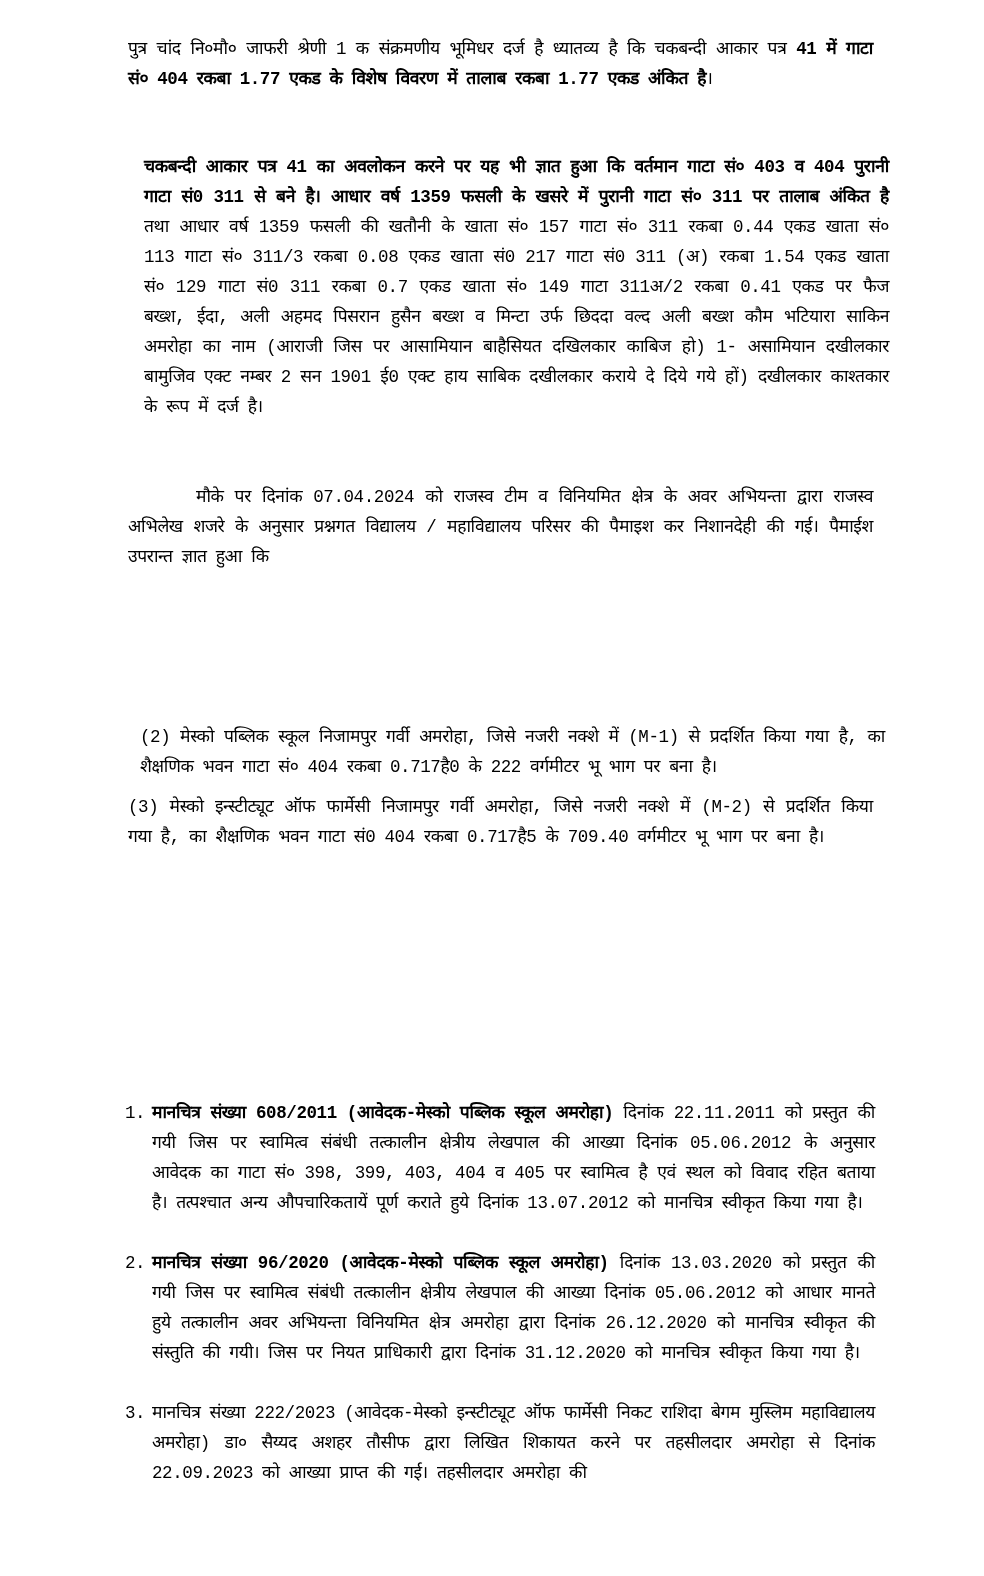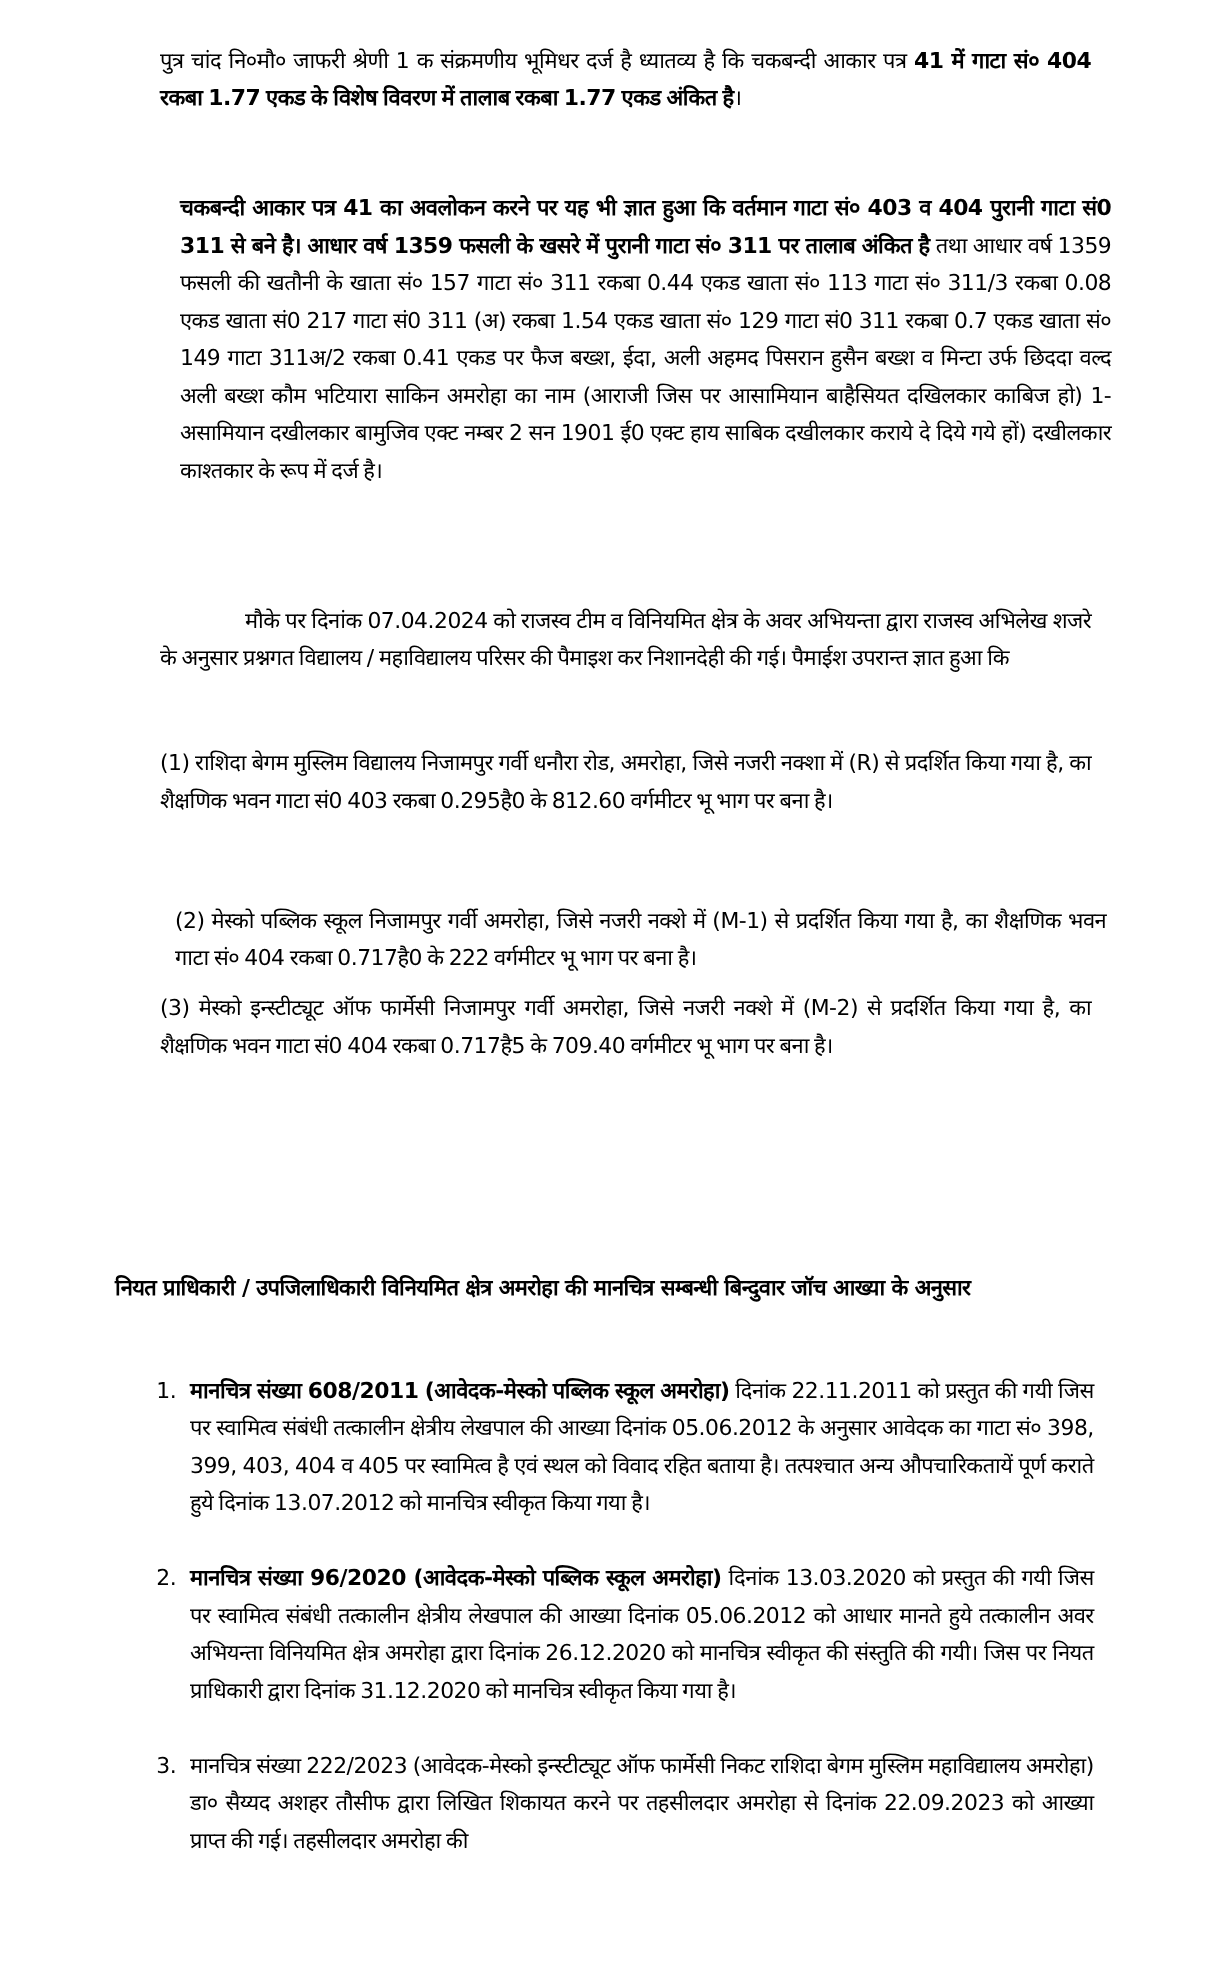--- a/index.html
+++ b/index.html
@@ -1,20 +1,20 @@
 <!DOCTYPE html>
 <html><head>
 <meta charset="utf-8">
 <style>
   html, body { margin: 0; padding: 0; background: #ffffff; }
   body {
     width: 984px; height: 1576px; overflow: hidden; position: relative;
     font-family: "DejaVu Sans", sans-serif; color: #000;
   }
-  .page { position: absolute; left: 0; top: 0; width: 984px; height: 1208px; }
+  .page { position: absolute; left: 0; top: 0; width: 984px; height: 1208px; font-family: Liberation Mono, monospace; }
   .para {
     position: absolute; left: 128px; width: 745px;
     font-size: 17.5px; line-height: 30px; text-align: justify;
     letter-spacing: -0.4px; word-spacing: -1px;
   }
   .b { font-weight: bold; }
   .indent { text-indent: 68px; }
   .heading {
     position: absolute; left: 92px; width: 790px;
     font-size: 17.5px; line-height: 30px; font-weight: bold;
@@ -33,28 +33,26 @@
   <p class="para" style="top:34px;margin:0;">
     <span>पुत्र चांद नि०मौ० जाफरी श्रेणी 1 क संक्रमणीय भूमिधर दर्ज है ध्यातव्य है कि चकबन्दी आकार पत्र </span><span class="b">41 में गाटा सं० 404 रकबा 1.77 एकड के विशेष विवरण में तालाब रकबा 1.77 एकड अंकित है</span><span>।</span>
   </p>
 
   <p class="para" style="top:136px;margin:16px;">
     <span class="b">चकबन्दी आकार पत्र 41 का अवलोकन करने पर यह भी ज्ञात हुआ कि वर्तमान गाटा सं० 403 व 404 पुरानी गाटा सं0 311 से बने है। आधार वर्ष 1359 फसली के खसरे में पुरानी गाटा सं० 311 पर तालाब अंकित है</span><span> तथा आधार वर्ष 1359 फसली की खतौनी के खाता सं० 157 गाटा सं० 311 रकबा 0.44 एकड खाता सं० 113 गाटा सं० 311/3 रकबा 0.08 एकड खाता सं0 217 गाटा सं0 311 (अ) रकबा 1.54 एकड खाता सं० 129 गाटा सं0 311 रकबा 0.7 एकड खाता सं० 149 गाटा 311अ/2 रकबा 0.41 एकड पर फैज बख्श, ईदा, अली अहमद पिसरान हुसैन बख्श व मिन्टा उर्फ छिददा वल्द अली बख्श कौम भटियारा साकिन अमरोहा का नाम (आराजी जिस पर आसामियान बाहैसियत दखिलकार काबिज हो) 1- असामियान दखीलकार बामुजिव एक्ट नम्बर 2 सन 1901 ई0 एक्ट हाय साबिक दखीलकार कराये दे दिये गये हों) दखीलकार काश्तकार के रूप में दर्ज है।</span>
   </p>
 
   <p class="para indent" style="top:482px;margin:0;">मौके पर दिनांक 07.04.2024 को राजस्व टीम व विनियमित क्षेत्र के अवर अभियन्ता द्वारा राजस्व अभिलेख शजरे के अनुसार प्रश्नगत विद्यालय / महाविद्यालय परिसर की पैमाइश कर निशानदेही की गई। पैमाईश उपरान्त ज्ञात हुआ कि</p>
 
-  <p class="para" style="top:596px;margin:0;">(1) राशिदा बेगम मुस्लिम विद्यालय निजामपुर गर्वी धनौरा रोड, अमरोहा, जिसे नजरी नक्शा में (R) से प्रदर्शित किया गया है, का शैक्षणिक भवन गाटा सं0 403 रकबा 0.295है0 के 812.60 वर्गमीटर भू भाग पर बना है।</p>
 
   <p class="para" style="top:710px;margin:12px;">(2) मेस्को पब्लिक स्कूल निजामपुर गर्वी अमरोहा, जिसे नजरी नक्शे में (M-1) से प्रदर्शित किया गया है, का शैक्षणिक भवन गाटा सं० 404 रकबा 0.717है0 के 222 वर्गमीटर भू भाग पर बना है।</p>
 
   <p class="para" style="top:792px;margin:0;">(3) मेस्को इन्स्टीट्यूट ऑफ फार्मेसी निजामपुर गर्वी अमरोहा, जिसे नजरी नक्शे में (M-2) से प्रदर्शित किया गया है, का शैक्षणिक भवन गाटा सं0 404 रकबा 0.717है5 के 709.40 वर्गमीटर भू भाग पर बना है।</p>
 
 
-  <h3 class="heading" style="top:1016px;margin:0;">नियत प्राधिकारी / उपजिलाधिकारी विनियमित क्षेत्र अमरोहा की मानचित्र सम्बन्धी बिन्दुवार जॉच आख्या के अनुसार</h3>
 
   <ol class="list" style="top:1098px;">
     <li class="li">
       <span class="num">1.</span>
       <span class="b">मानचित्र संख्या 608/2011 (आवेदक-मेस्को पब्लिक स्कूल अमरोहा)</span><span> दिनांक 22.11.2011 को प्रस्तुत की गयी जिस पर स्वामित्व संबंधी तत्कालीन क्षेत्रीय लेखपाल की आख्या दिनांक 05.06.2012 के अनुसार आवेदक का गाटा सं० 398, 399, 403, 404 व 405 पर स्वामित्व है एवं स्थल को विवाद रहित बताया है। तत्पश्चात अन्य औपचारिकतायें पूर्ण कराते हुये दिनांक 13.07.2012 को मानचित्र स्वीकृत किया गया है।</span>
     </li>
     <li class="li" style="margin-top:30px;">
       <span class="num">2.</span>
       <span class="b">मानचित्र संख्या 96/2020 (आवेदक-मेस्को पब्लिक स्कूल अमरोहा)</span><span> दिनांक 13.03.2020 को प्रस्तुत की गयी जिस पर स्वामित्व संबंधी तत्कालीन क्षेत्रीय लेखपाल की आख्या दिनांक 05.06.2012 को आधार मानते हुये तत्कालीन अवर अभियन्ता विनियमित क्षेत्र अमरोहा द्वारा दिनांक 26.12.2020 को मानचित्र स्वीकृत की संस्तुति की गयी। जिस पर नियत प्राधिकारी द्वारा दिनांक 31.12.2020 को मानचित्र स्वीकृत किया गया है।</span>
     </li>

